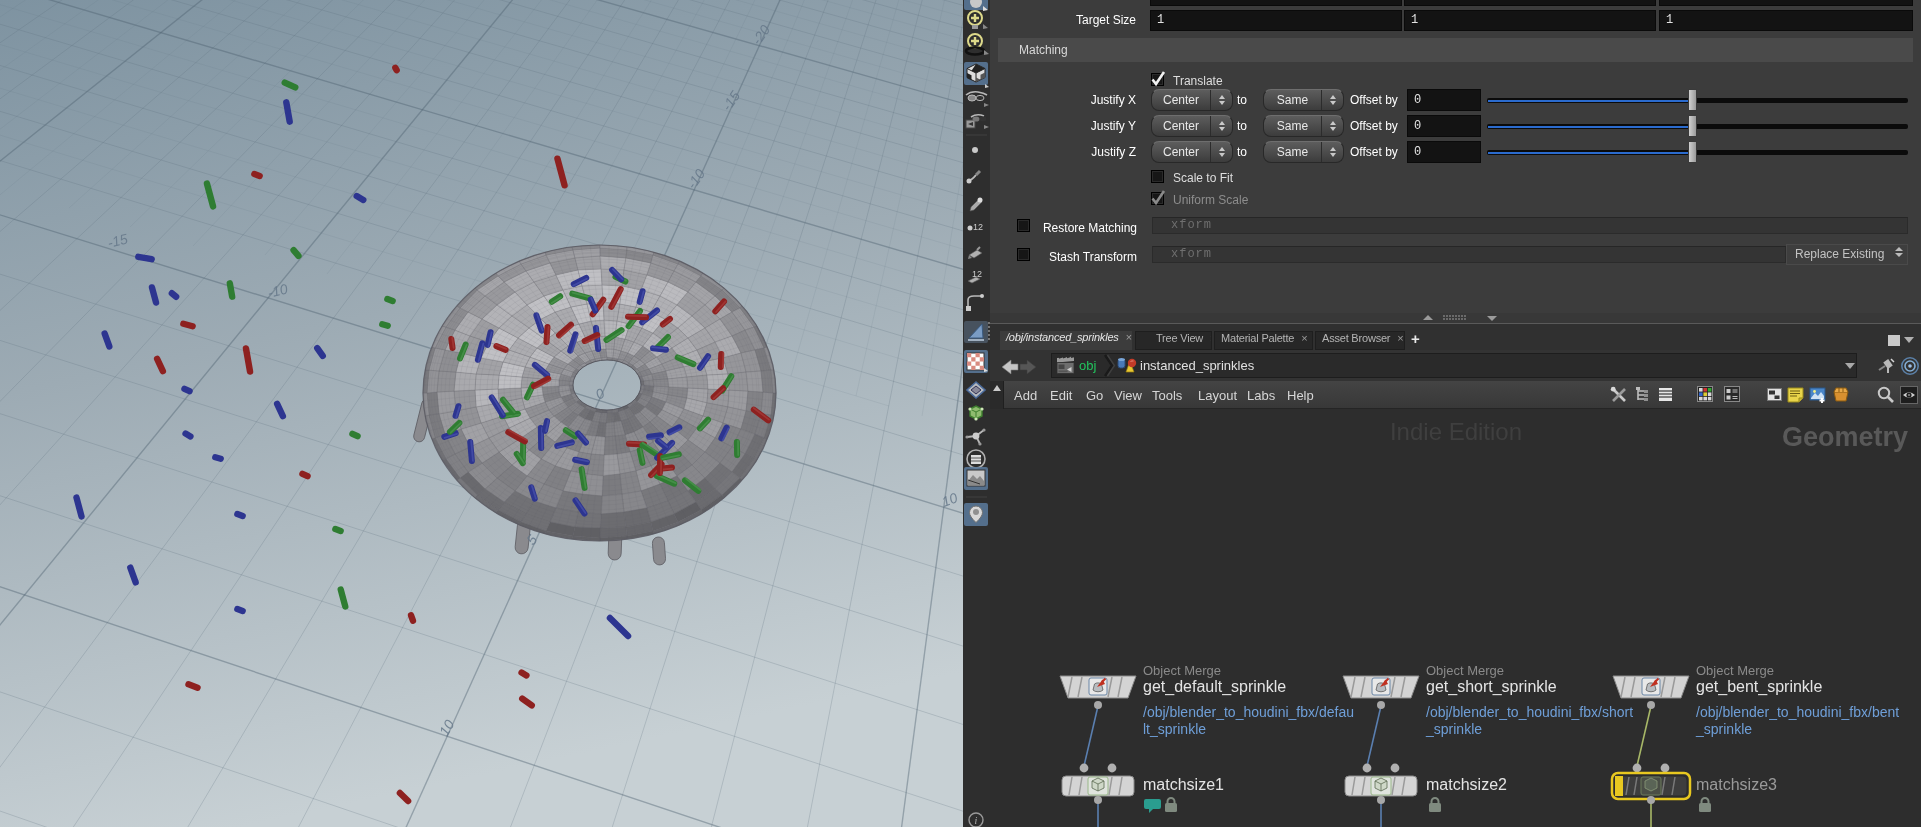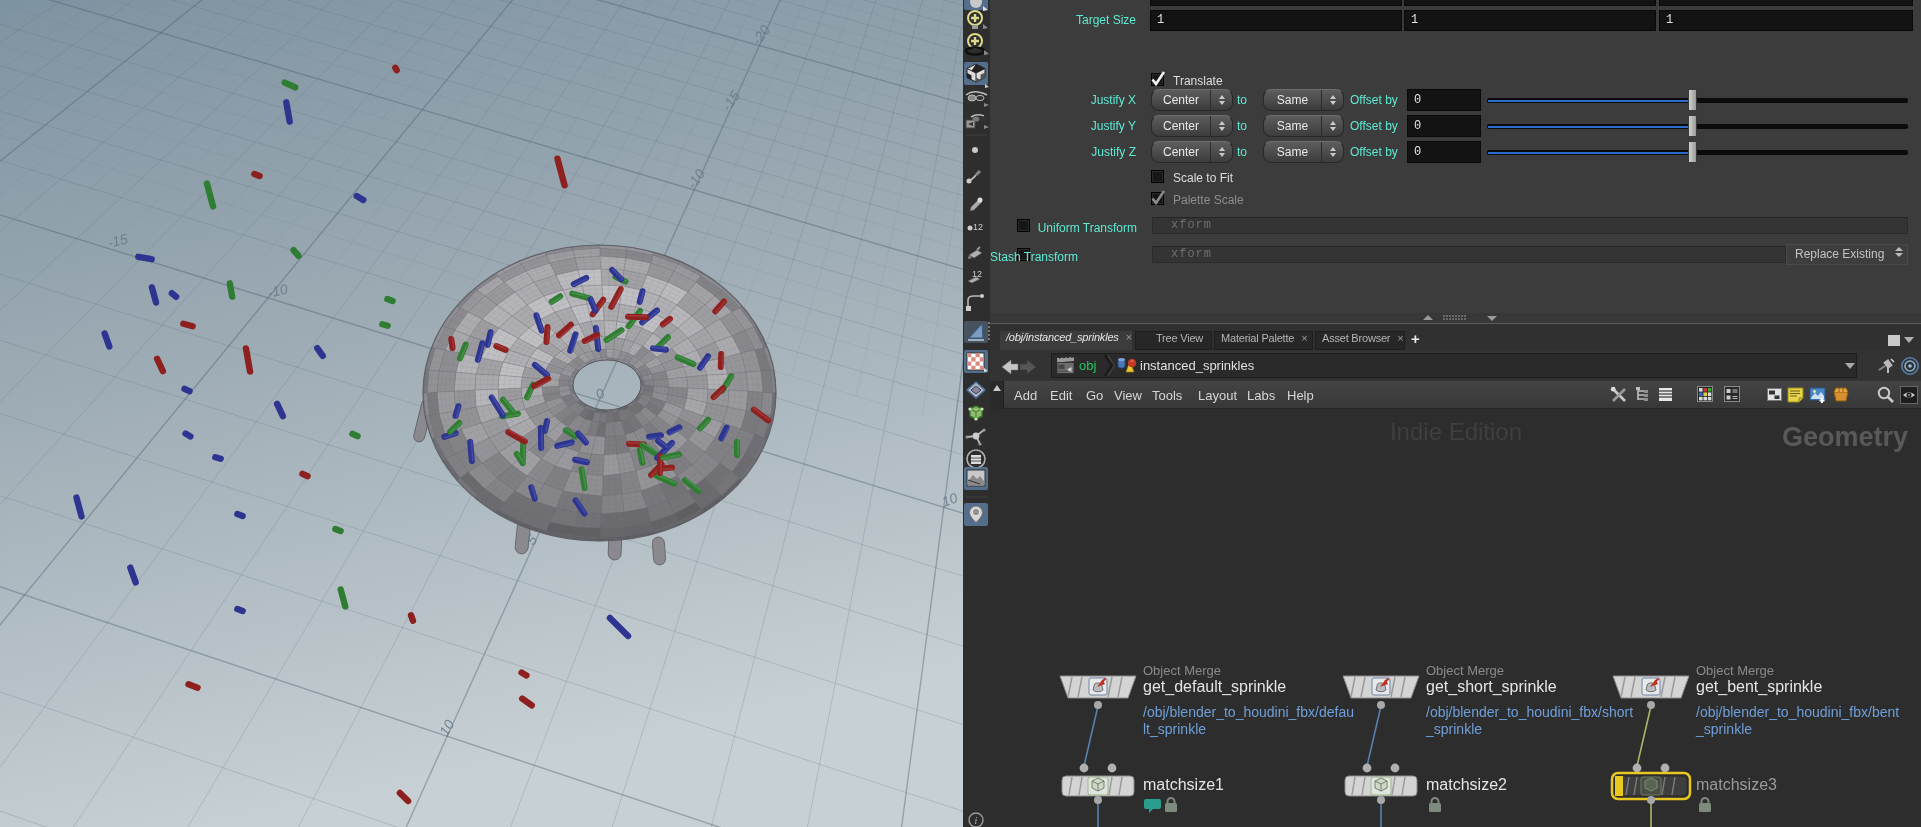--- a/index.html
+++ b/index.html
@@ -1,20 +1,20 @@
 <!DOCTYPE html>
 <html><head><meta charset="utf-8"><style>
 *{margin:0;padding:0;box-sizing:border-box}
 html,body{width:1921px;height:827px;overflow:hidden;background:#333;font-family:"Liberation Sans",sans-serif}
 #stage{position:relative;width:1921px;height:827px}
 .abs{position:absolute}
 #vpwrap{left:0;top:0;width:963px;height:827px}
 #tbar{left:963px;top:0;width:27px;height:827px;background:#2e2e2e;border-right:2px solid #1d1d1d}
 #right{left:990px;top:0;width:931px;height:827px;background:#3c3c3c}
-.lbl{color:#5eead4;font-size:12px}
+.lbl{color:#ffffff;font-size:12px}
 .field{background:#131313;border:1px solid #0a0a0a;color:#e3e3e3;font-family:"Liberation Mono",monospace;font-size:12px;line-height:19px;padding-left:6px}
 .ddbtn{background:linear-gradient(#5d5d5d,#3c3c3c);border:1px solid #282828;border-top-color:#6e6e6e;border-radius:8px;color:#e8e8e8;font-size:12px}
 .ddmain{position:absolute;left:0;top:0;bottom:0;display:flex;align-items:center;justify-content:center}
 .spin{position:absolute;right:0;top:0;bottom:0;width:22px;border-left:1px solid #2c2c2c;display:flex;flex-direction:column;align-items:center;justify-content:center;gap:1.5px}
 .tri-u{width:0;height:0;border-left:3.5px solid transparent;border-right:3.5px solid transparent;border-bottom:4.5px solid #c9c9c9}
 .tri-d{width:0;height:0;border-left:3.5px solid transparent;border-right:3.5px solid transparent;border-top:4.5px solid #c9c9c9}
 .cb{width:13px;height:13px;background:#161616;border:1px solid #000;box-shadow:inset 0 0 0 1px #2a2a2a}
 .slider{position:absolute;height:22px}
 .strack{position:absolute;left:0;right:0;top:9px;height:5px;background:#0b0b0b;border-radius:2px}
 .sblue{position:absolute;left:1px;top:11px;height:2px;background:#2b6bce}
@@ -1229,20 +1229,21 @@
       </svg></div>
 <div id="right" class="abs">
       <div class="abs" style="left:0;top:0;width:931px;height:324px;background:#3c3c3c">
         <div class="abs field" style="left:160px;top:-15px;width:252px;height:21px"></div>
         <div class="abs field" style="left:414px;top:-15px;width:252px;height:21px"></div>
         <div class="abs field" style="left:669px;top:-15px;width:254px;height:21px"></div>
         <div class="abs lbl" style="left:0px;top:13px;width:146px;text-align:right">Target Size</div>
         <div class="abs field" style="left:160px;top:10px;width:252px;height:21px">1</div>
         <div class="abs field" style="left:414px;top:10px;width:252px;height:21px">1</div>
         <div class="abs field" style="left:669px;top:10px;width:254px;height:21px">1</div>
+        <div class="abs" style="left:8px;top:38px;width:915px;height:24px;background:#4a4a4a;color:#d8d8d8;font-size:12px;line-height:24px;padding-left:21px">Matching</div>
         <div class="abs cb" style="left:161px;top:73px"></div>
         <svg class="abs" style="left:160px;top:70px" width="17" height="17" viewBox="0 0 17 17">
           <path d="M2.5 9.5 L6 14 L14 2" stroke="#f2f2f2" stroke-width="2.6" fill="none" opacity="1"></path>
         </svg>
         <div class="abs lbl" style="left:183px;top:74px;color:#dedede">Translate</div>
         <div class="abs lbl" style="left:0px;top:93px;width:146px;text-align:right">Justify X</div>
         <div class="abs ddbtn" style="left:161px;top:89px;width:82px;height:22px">
           <div class="ddmain" style="right:22px">Center</div>
           <div class="spin">
             <div class="tri-u"></div>
@@ -1309,26 +1310,26 @@
           <div class="strack"></div>
           <div class="sblue" style="width:204px"></div>
           <div class="shandle" style="left:201px"></div>
         </div>
         <div class="abs cb" style="left:161px;top:170px"></div>
         <div class="abs lbl" style="left:183px;top:171px;color:#dedede">Scale to Fit</div>
         <div class="abs cb" style="left:161px;top:192px"></div>
         <svg class="abs" style="left:160px;top:189px" width="17" height="17" viewBox="0 0 17 17">
           <path d="M2.5 9.5 L6 14 L14 2" stroke="#8a8a8a" stroke-width="2.6" fill="none" opacity="1"></path>
         </svg>
-        <div class="abs lbl" style="left:183px;top:193px;color:#8d8d8d">Palette Scale</div>
+        <div class="abs lbl" style="left:183px;top:193px;color:#8d8d8d">Uniform Scale</div>
         <div class="abs cb" style="left:27px;top:219px"></div>
-        <div class="abs lbl" style="left:0px;top:221px;width:147px;text-align:right">Uniform Transform</div>
+        <div class="abs lbl" style="left:0px;top:221px;width:147px;text-align:right">Restore Matching</div>
         <div class="abs xf" style="left:162px;top:217px;width:756px;height:17px;line-height:15px">xform</div>
         <div class="abs cb" style="left:27px;top:248px"></div>
-        <div class="abs lbl" style="left:0px;top:250px;width:147px;">Stash Transform</div>
+        <div class="abs lbl" style="left:0px;top:250px;width:147px;text-align:right">Stash Transform</div>
         <div class="abs xf" style="left:162px;top:246px;width:634px;height:17px;line-height:15px">xform</div>
         <div class="abs" style="left:796px;top:244px;width:122px;height:21px;background:#3e3e3e;border:1px solid #4a4a4a;color:#c2c2c2;font-size:12px;line-height:19px;padding-left:8px">Replace Existing<span style="position:absolute;right:4px;top:2px">
             <span style="display:block;width:0;height:0;border-left:4px solid transparent;border-right:4px solid transparent;border-bottom:4px solid #bbb"></span>
             <span style="display:block;width:0;height:0;border-left:4px solid transparent;border-right:4px solid transparent;border-top:4px solid #bbb;margin-top:2px"></span>
           </span></div>
         <div class="abs" style="left:0;top:313px;width:931px;height:10px;background:#383838"></div>
         <div class="abs" style="left:0;top:323px;width:931px;height:1px;background:#5a5a5a"></div>
         <svg class="abs" style="left:425px;top:313px" width="90" height="10">
           <path d="M8 7 L13 2 L18 7 Z" fill="#9a9a9a"></path>
           <path d="M72 3 L77 8 L82 3 Z" fill="#9a9a9a"></path>

